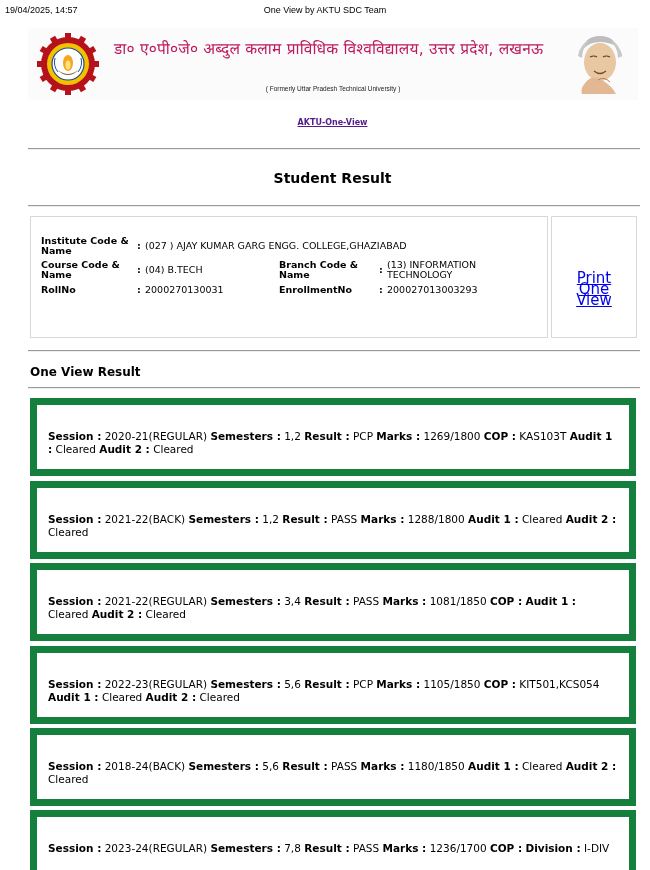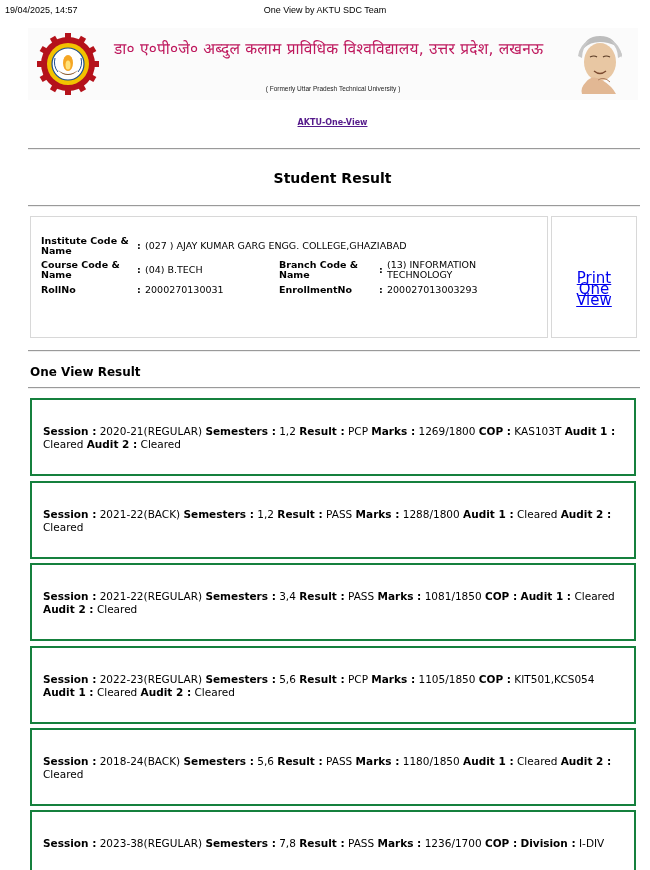--- a/index.html
+++ b/index.html
@@ -25,21 +25,21 @@
   .print-box { position: absolute; left: 551px; top: 216px; width: 86px; height: 122px; border: 1px solid #d8d8d8; box-sizing: border-box; text-align: center; }
   .print-link { display: inline-block; margin-top: 56px; font-size: 15px; color: #0000ee; text-decoration: underline; line-height: 11px; cursor: pointer; }
 
   .info-box table { position: absolute; left: 10px; top: 17px; border-collapse: collapse; font-size: 9.5px; }
   .info-box td { padding: 0; vertical-align: middle; line-height: 10px; }
   .lbl { font-weight: bold; }
   .colon { font-weight: bold; text-align: center; }
 
   .section-title { position: absolute; left: 30px; top: 365px; font-size: 12px; font-weight: bold; }
 
-  .card { position: absolute; left: 30px; width: 606px; height: 78px; border: 2px solid #15803d; box-sizing: border-box; }
+  .card { position: absolute; left: 30px; width: 606px; height: 78px; border: 7px solid #15803d; box-sizing: border-box; }
   .card .text { position: absolute; left: 11px; right: 11px; top: 25px; font-size: 10.5px; line-height: 13px; }
   .card b { font-weight: bold; }
 </style>
 </head>
 <body>
 
 <div class="print-header">
   <span class="date">19/04/2025, 14:57</span>
   <span class="title">One View by AKTU SDC Team</span>
 </div>
@@ -148,15 +148,15 @@
   <div class="card" style="top:563px;">
       <div class="text"><b>Session :</b> <span>2021-22(REGULAR)</span> <b>Semesters :</b> <span>3,4</span> <b>Result :</b> <span>PASS</span> <b>Marks :</b> <span>1081/1850</span> <b>COP :</b> <span></span> <b>Audit 1 :</b> <span>Cleared</span> <b>Audit 2 :</b> <span>Cleared</span></div>
     </div>
   <div class="card" style="top:646px;">
       <div class="text"><b>Session :</b> <span>2022-23(REGULAR)</span> <b>Semesters :</b> <span>5,6</span> <b>Result :</b> <span>PCP</span> <b>Marks :</b> <span>1105/1850</span> <b>COP :</b> <span>KIT501,KCS054</span> <b>Audit 1 :</b> <span>Cleared</span> <b>Audit 2 :</b> <span>Cleared</span></div>
     </div>
   <div class="card" style="top:728px;">
       <div class="text"><b>Session :</b> <span>2018-24(BACK)</span> <b>Semesters :</b> <span>5,6</span> <b>Result :</b> <span>PASS</span> <b>Marks :</b> <span>1180/1850</span> <b>Audit 1 :</b> <span>Cleared</span> <b>Audit 2 :</b> <span>Cleared</span></div>
     </div>
   <div class="card" style="top:810px;">
-      <div class="text"><b>Session :</b> <span>2023-38(REGULAR)</span> <b>Semesters :</b> <span>7,8</span> <b>Result :</b> <span>PASS</span> <b>Marks :</b> <span>1236/1700</span> <b>COP :</b> <span></span> <b>Division :</b> <span>I-DIV</span></div>
+      <div class="text"><b>Session :</b> <span>2023-24(REGULAR)</span> <b>Semesters :</b> <span>7,8</span> <b>Result :</b> <span>PASS</span> <b>Marks :</b> <span>1236/1700</span> <b>COP :</b> <span></span> <b>Division :</b> <span>I-DIV</span></div>
     </div>
 </div>
 
 </body></html>

